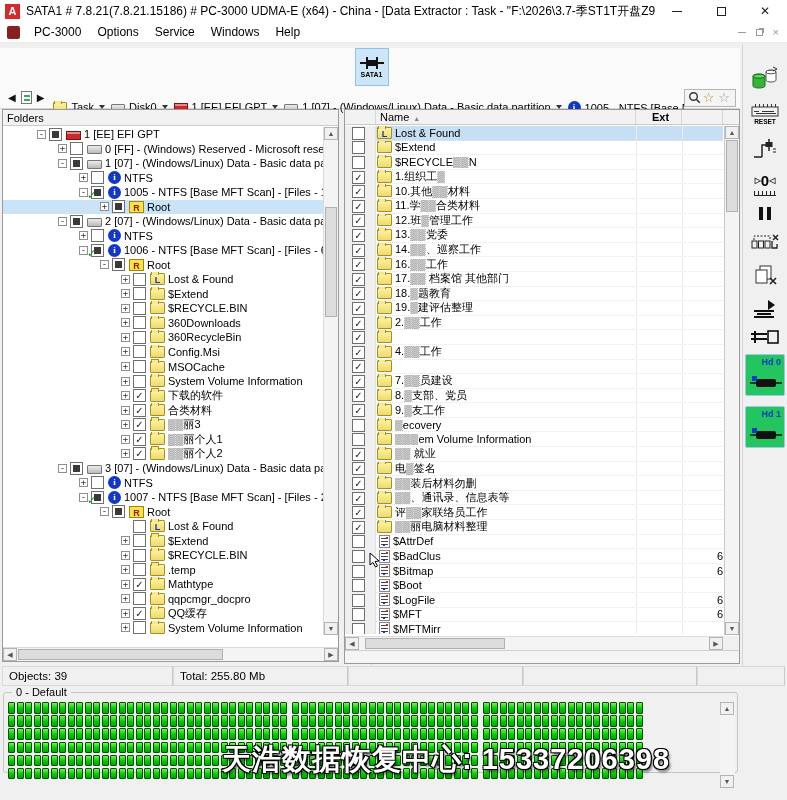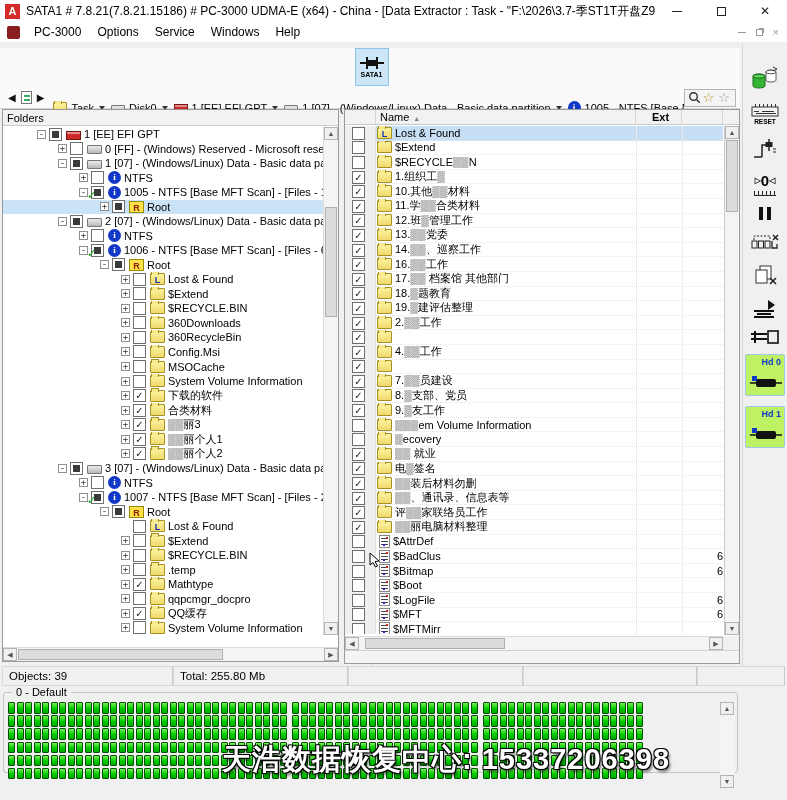--- a/index.html
+++ b/index.html
@@ -124,21 +124,21 @@
   .scell{border:1px solid #d9d9d9;border-right:1px solid #c9c9c9;height:20px;line-height:18px;padding-left:6px;font-size:11.5px;}
   .sc1{width:171px;}.sc2{width:175px;}.sc3{width:175px;}.sc4{width:174px;}.sc5{flex:1;}
   
   .rightstrip{position:absolute;left:742px;top:44px;width:45px;height:622px;background:#f0f0f0;
               border-left:1px solid #d6d6d6;display:flex;flex-direction:column;align-items:center;}
   .rsbtn{margin-top:11px;display:flex;flex-direction:column;align-items:center;flex:none;}
   .rs-label{font:bold 6.5px/7px "Liberation Sans",sans-serif;margin-top:1px;}
   .zero-meter{display:flex;align-items:center;font:bold 15px/16px "Liberation Sans",sans-serif;}
   .zero-meter .zarr{font-size:8px;color:#222;}
   .mini-ruler{width:22px;height:5px;border-bottom:1px solid #222;background:repeating-linear-gradient(90deg,#222 0 1px,transparent 1px 4px);margin-top:2px;}
-  .hdbtn{width:40px;height:42px;background:#bef264;border:1px solid #9ec7e8;border-radius:2px;margin-top:10px;
+  .hdbtn{width:40px;height:42px;background:#22c55e;border:1px solid #9ec7e8;border-radius:2px;margin-top:10px;
          position:relative;flex:none;}
   .hdbtn .hdlabel{position:absolute;right:3px;top:2px;color:#1238c8;font:bold 9px/10px "Liberation Sans",sans-serif;}
   .hdbtn svg{position:absolute;left:4px;bottom:6px;}
   
   .bottompanel{position:absolute;left:0;top:686px;width:787px;height:114px;background:#f0f0f0;}
   .groupbox{position:absolute;left:3px;top:6px;width:735px;height:81px;border:1px solid #c6c6c6;border-radius:3px;}
   .grouplabel{position:absolute;left:8px;top:-7px;background:#f0f0f0;padding:0 4px;font-size:11px;}
   .blockmap{position:absolute;left:4px;top:9px;width:712px;height:86px;overflow:hidden;}
   .maprow{display:flex;height:13.2px;align-items:flex-start;}
   .mapcell{width:7px;height:11.5px;border:1px solid #005200;border-radius:1px;flex:none;
@@ -302,21 +302,21 @@
             <rect x="15" y="2" width="2.5" height="18" fill="#111"></rect>
           </svg>
       </span>
     </div>
   </div>
 
   <div class="crumbbar">
     <span class="navarr">◀</span>
     <span class="nav-doc"></span>
     <span class="navarr">▶</span>
-    <span id="crumbs" style="display:flex;align-items:center;overflow:hidden;flex:1;margin-top:20px;">
+    <span id="crumbs" style="display:flex;align-items:flex-start;overflow:hidden;flex:1;margin-top:20px;">
         <span class="crumb">
           <span class="bc-ico bc-task"></span>
           <span class="lbl">Task</span>
           <span class="dd-arrow"></span>
         </span>
         <span class="crumb">
           <span class="bc-ico bc-disk"></span>
           <span class="lbl">Disk0</span>
           <span class="dd-arrow"></span>
         </span>
@@ -823,32 +823,32 @@
             <span class="lext"></span>
             <span class="lsize"></span>
           </span>
         </div>
         <div class="lrow">
           <span class="lcb">
             <span class="cb un"></span>
           </span>
           <span class="lrowbody">
             <span class="ticon folder"></span>
+            <span class="lname">▒ecovery</span>
+            <span class="lext"></span>
+            <span class="lsize"></span>
+          </span>
+        </div>
+        <div class="lrow">
+          <span class="lcb">
+            <span class="cb un"></span>
+          </span>
+          <span class="lrowbody">
+            <span class="ticon folder"></span>
             <span class="lname">▒▒▒em Volume Information</span>
-            <span class="lext"></span>
-            <span class="lsize"></span>
-          </span>
-        </div>
-        <div class="lrow">
-          <span class="lcb">
-            <span class="cb un"></span>
-          </span>
-          <span class="lrowbody">
-            <span class="ticon folder"></span>
-            <span class="lname">▒ecovery</span>
             <span class="lext"></span>
             <span class="lsize"></span>
           </span>
         </div>
         <div class="lrow">
           <span class="lcb">
             <span class="cb ck">✓</span>
           </span>
           <span class="lrowbody">
             <span class="ticon folder"></span>

